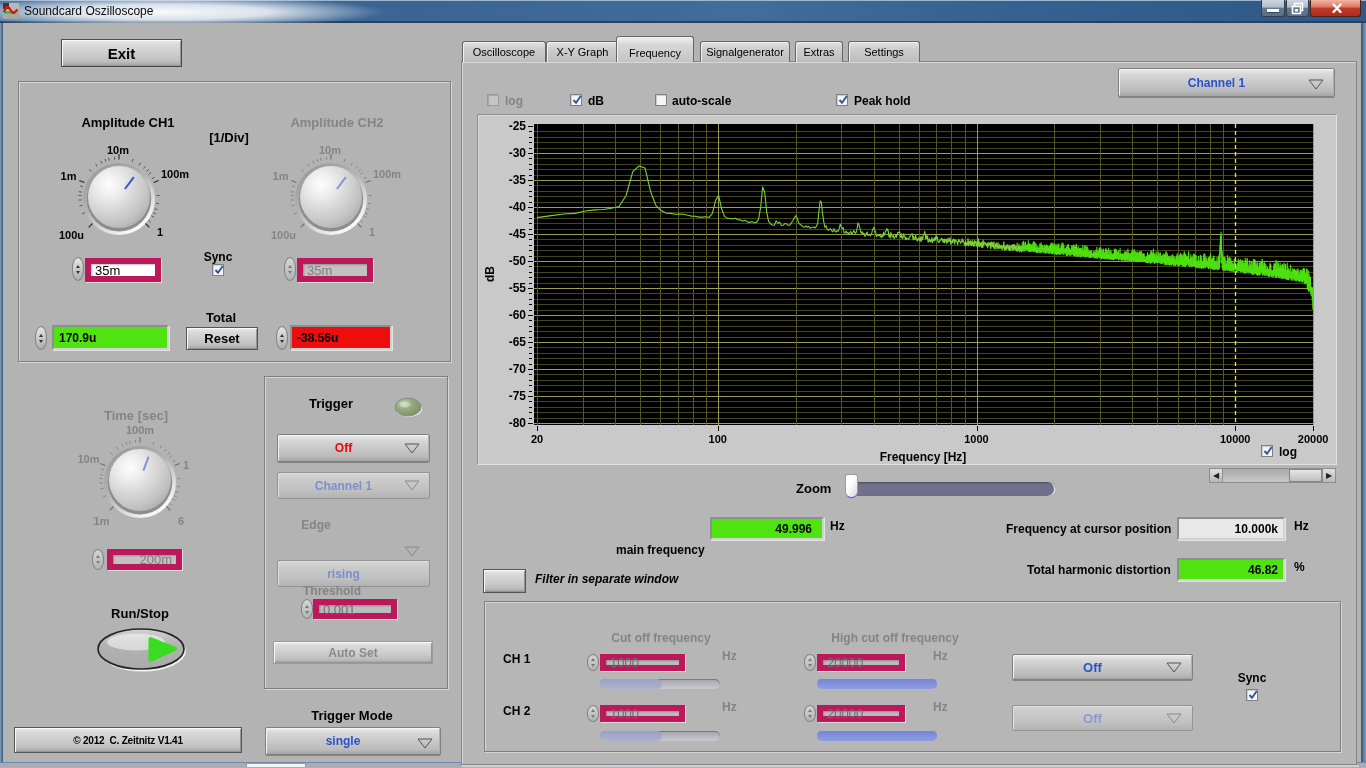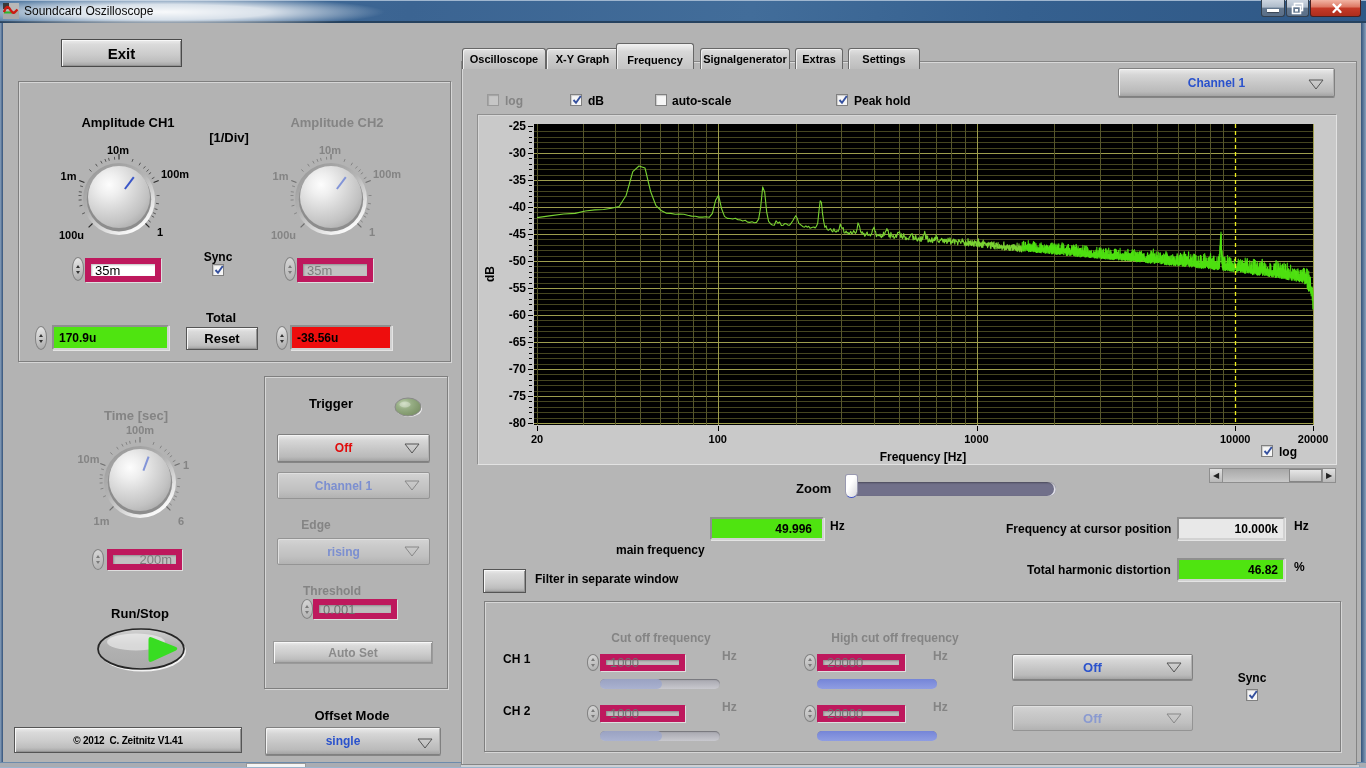--- a/index.html
+++ b/index.html
@@ -15,21 +15,21 @@
 .tri { position:absolute; }
 .field { position:absolute; border:6px solid #be185d; box-shadow:1px 1px 0 #dedede, inset 1px 1px 2px rgba(0,0,0,0.25); background:#fff; font-size:13px; color:#000; display:flex; align-items:center; padding:0 4px; }
 .fielddis { background:#c2c2c2; color:#7e7e7e; }
 .ind { position:absolute; border:2px solid #d2d2d2; border-top-color:#8f8f8f; border-left-color:#8f8f8f; box-shadow:1px 1px 0 #e4e4e4; display:flex; align-items:center; font-weight:bold; font-size:12px; color:#000; }
 .spin { position:absolute; width:12px; height:24px; border-radius:50% / 46%; background:linear-gradient(160deg,#eaeaea,#a8a8a8); border:1px solid #828282; display:flex; flex-direction:column; align-items:center; justify-content:center; gap:3px; }
 .spin i { width:0; height:0; border-left:2.5px solid transparent; border-right:2.5px solid transparent; }
 .spin i.u { border-bottom:3.5px solid #333; }
 .spin i.d { border-top:3.5px solid #333; }
 .cb { position:absolute; width:12px; height:12px; background:#f6f6f6; border:1px solid #808080; box-shadow:inset 1px 1px 1px rgba(0,0,0,0.18); }
 .cb svg { position:absolute; left:0px; top:-2px; }
-.tab { position:absolute; top:41px; height:21px; background:linear-gradient(180deg,#e2e2e2 0%,#cecece 35%,#bcbcbc 100%); border:1px solid #676767; border-bottom:none; border-radius:3px 3px 0 0; display:flex; align-items:center; justify-content:center; font-weight:bold; font-size:11px; box-shadow:inset 1px 1px 0 #f0f0f0;margin-top:7px; }
+.tab { position:absolute; top:41px; height:21px; background:linear-gradient(180deg,#e2e2e2 0%,#cecece 35%,#bcbcbc 100%); border:1px solid #676767; border-bottom:none; border-radius:3px 3px 0 0; display:flex; align-items:center; justify-content:center; font-weight:normal; font-size:11px; box-shadow:inset 1px 1px 0 #f0f0f0; }
 </style></head><body>
 
 <div class="ab" style="left:0;top:0;width:1366px;height:23px;background:linear-gradient(100deg,#47719c 0%,#3b6492 30%,#426d9a 55%,#35608f 75%,#2f5886 100%);">
  <div class="ab" style="left:0;top:0;width:1366px;height:1px;background:#9fb6cf;"></div>
  <div class="ab" style="left:0;top:21px;width:1366px;height:2px;background:#26425f;"></div>
  <div class="ab" style="left:0px;top:0px;width:420px;height:23px;background:radial-gradient(ellipse 250px 18px at 165px 12px, rgba(255,255,255,0.96) 0%, rgba(255,255,255,0.8) 42%, rgba(255,255,255,0.35) 68%, rgba(255,255,255,0) 88%);"></div>
  <svg class="ab" style="left:3px;top:3px" width="16" height="16" xmlns="http://www.w3.org/2000/svg">
    <rect width="16" height="16" fill="#a8a8a8"></rect>
       <rect width="16" height="8" fill="#b8b8b8"></rect>
       <rect width="6" height="6" fill="#3a3a3a"></rect>
@@ -297,32 +297,32 @@
 </svg>
 <div class="drop" style="left:277px;top:434px;width:153px;height:28px;color:#e00b0b;">Off</div>
 <svg class="tri" style="left:404px;top:443px" width="17" height="12" xmlns="http://www.w3.org/2000/svg">
     <path d="M1 1 L15 1 L8.0 10 Z" fill="none" stroke="#555" stroke-width="1"></path>
   </svg>
 <div class="drop dropdis" style="left:277px;top:472px;width:153px;height:27px;color:#7c8fd0;">Channel 1</div>
 <svg class="tri" style="left:404px;top:480px" width="17" height="12" xmlns="http://www.w3.org/2000/svg">
     <path d="M1 1 L15 1 L8.0 10 Z" fill="none" stroke="#888" stroke-width="1"></path>
   </svg>
 <div class="lbl lblc dis" style="left:316px;top:518px;">Edge</div>
-<div class="drop dropdis" style="left:277px;top:538px;width:153px;height:27px;color:#7c8fd0;text-align:center;">rising</div>
+<div class="drop dropdis" style="left:277px;top:560px;width:153px;height:27px;color:#7c8fd0;text-align:center;">rising</div>
 <svg class="tri" style="left:404px;top:546px" width="17" height="12" xmlns="http://www.w3.org/2000/svg">
     <path d="M1 1 L15 1 L8.0 10 Z" fill="none" stroke="#888" stroke-width="1"></path>
   </svg>
 <div class="lbl lblc dis" style="left:332px;top:584px;">Threshold</div>
 <div class="spin" style="left:301px;top:599px;height:20px;background:linear-gradient(160deg,#d8d8d8,#b0b0b0);">
     <i class="u" style="border-bottom-color:#7a7a7a"></i>
     <i class="d" style="border-top-color:#7a7a7a"></i>
   </div>
 <div class="field fielddis" style="left:313px;top:599px;width:84px;height:20px;background:#bdbdbd;color:#6f6f6f;">0.001</div>
 <div class="btn" style="left:273px;top:641px;width:160px;height:23px;font-size:12px;color:#8a8a8a;border-color:#9a9a9a;">Auto Set</div>
-<div class="lbl lblc" style="left:352px;top:708px;font-size:13px;">Offset Mode</div>
+<div class="lbl lblc" style="left:352px;top:708px;font-size:13px;">Trigger Mode</div>
 <div class="drop" style="left:265px;top:727px;width:176px;height:28px;color:#2a52cc;">single</div>
 <svg class="tri" style="left:417px;top:738px" width="17" height="12" xmlns="http://www.w3.org/2000/svg">
     <path d="M1 1 L15 1 L8.0 10 Z" fill="none" stroke="#555" stroke-width="1"></path>
   </svg>
 <div class="ab" style="left:461px;top:61px;width:896px;height:704px;border:1px solid #858585;box-shadow:1px 1px 0 #d8d8d8 inset;background:#b6b6b6;"></div>
 <div class="tab" style="left:462px;width:84px;">Oscilloscope</div>
 <div class="tab" style="left:546px;width:73px;">X-Y Graph</div>
 <div class="tab" style="left:700px;width:90px;">Signalgenerator</div>
 <div class="tab" style="left:795px;width:48px;">Extras</div>
 <div class="tab" style="left:848px;width:72px;">Settings</div>
@@ -538,21 +538,21 @@
 <div class="lbl" style="left:616px;top:521px;margin-top:22px;">main frequency</div>
 <div class="ind" style="left:710px;top:517px;width:114px;height:23px;background:#4fe410;justify-content:flex-end;padding-right:10px;">49.996</div>
 <div class="lbl" style="left:830px;top:519px;">Hz</div>
 <div class="lbl" style="left:1006px;top:522px;">Frequency at cursor position</div>
 <div class="ind" style="left:1177px;top:517px;width:108px;height:23px;background:#e8e8e8;justify-content:flex-end;padding-right:5px;">10.000k</div>
 <div class="lbl" style="left:1294px;top:519px;">Hz</div>
 <div class="lbl" style="left:1027px;top:563px;">Total harmonic distortion</div>
 <div class="ind" style="left:1177px;top:558px;width:108px;height:23px;background:#4fe410;justify-content:flex-end;padding-right:5px;">46.82</div>
 <div class="lbl" style="left:1294px;top:560px;">%</div>
 <div class="btn" style="left:483px;top:569px;width:43px;height:24px;"></div>
-<div class="lbl" style="left:535px;top:572px;">Filter in separate window</div>
+<div class="lbl" style="left:535px;top:572px;font-style:italic;">Filter in separate window</div>
 <div class="panel" style="left:484px;top:601px;width:857px;height:151px;"></div>
 <div class="lbl lblc dis" style="left:661px;top:631px;">Cut off frequency</div>
 <div class="lbl lblc dis" style="left:895px;top:631px;">High cut off frequency</div>
 <div class="lbl" style="left:503px;top:652px;">CH 1</div>
 <div class="lbl" style="left:503px;top:704px;">CH 2</div>
 <div class="spin" style="left:587px;top:654px;height:17px;background:linear-gradient(160deg,#d8d8d8,#b0b0b0);">
     <i class="u" style="border-bottom-color:#7a7a7a"></i>
     <i class="d" style="border-top-color:#7a7a7a"></i>
   </div>
 <div class="field fielddis" style="left:600px;top:654px;width:85px;height:17px;background:#bdbdbd;color:#6f6f6f;">1000</div>

